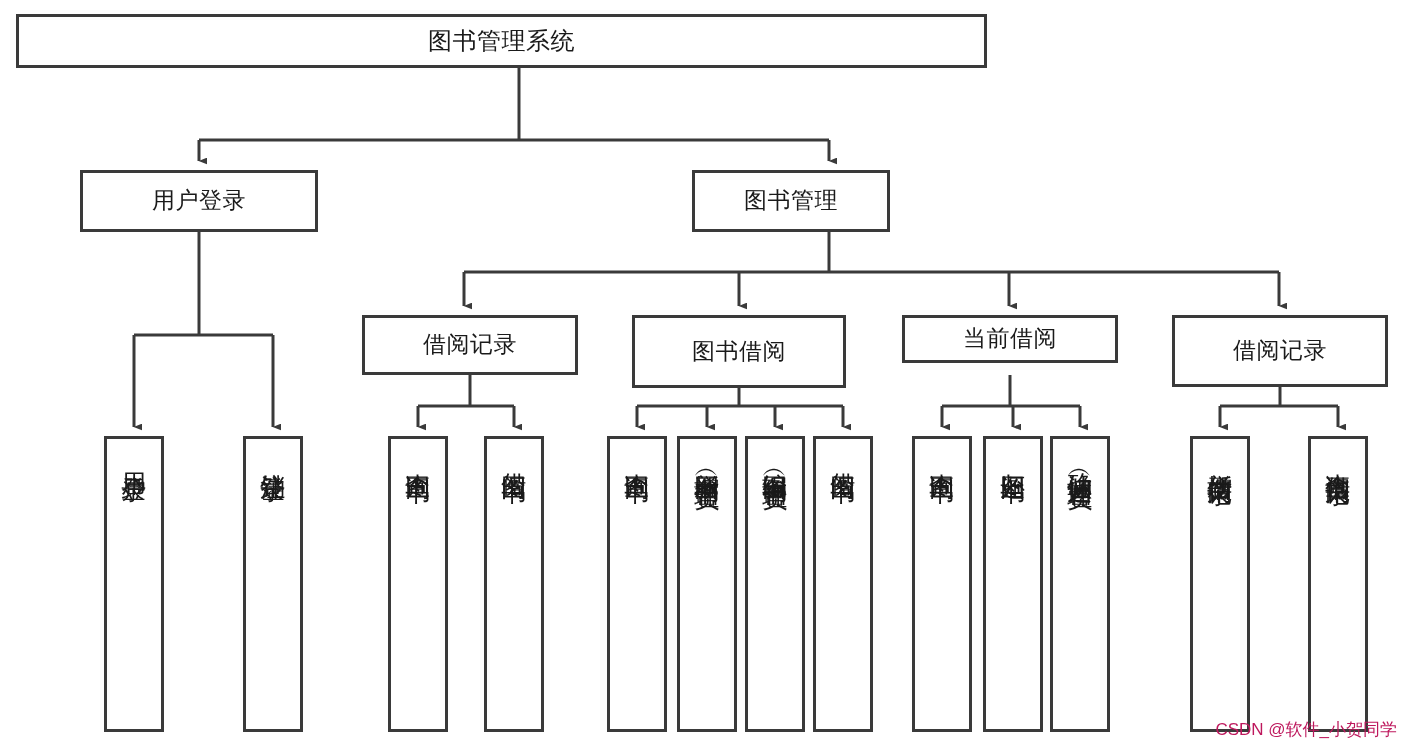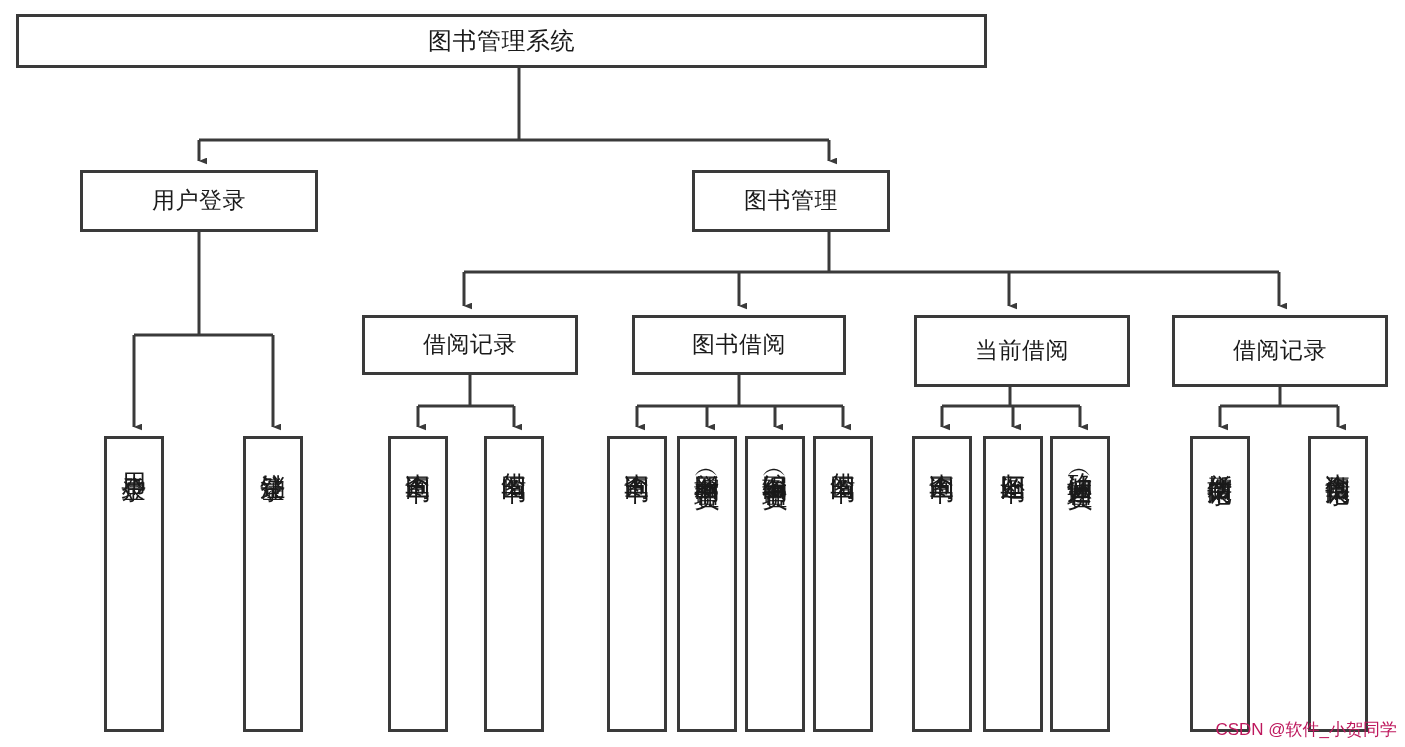--- a/index.html
+++ b/index.html
@@ -131,24 +131,24 @@
         <span class="label">用户登录</span>
       </div>
       <div class="node horiz" style="left: 692px; top: 170px; width: 198px; height: 62px;">
         <span class="label">图书管理</span>
       </div>
     </div>
   <div id="level3-host">
       <div class="node horiz" style="left: 362px; top: 315px; width: 216px; height: 60px;">
         <span class="label">借阅记录</span>
       </div>
-      <div class="node horiz" style="left: 632px; top: 315px; width: 214px; height: 60px;">
+      <div class="node horiz" style="left: 632px; top: 315px; width: 214px; height: 73px;">
         <span class="label">图书借阅</span>
       </div>
-      <div class="node horiz" style="left: 902px; top: 315px; width: 216px; height: 72px; margin-left: 12px;">
+      <div class="node horiz" style="left: 902px; top: 315px; width: 216px; height: 48px;">
         <span class="label">当前借阅</span>
       </div>
       <div class="node horiz" style="left: 1172px; top: 315px; width: 216px; height: 72px;">
         <span class="label">借阅记录</span>
       </div>
     </div>
   <div id="leaf-host">
       <div class="node vert" style="left: 104px; top: 436px; width: 60px; height: 296px;">
         <span class="label">用户登录</span>
       </div>

